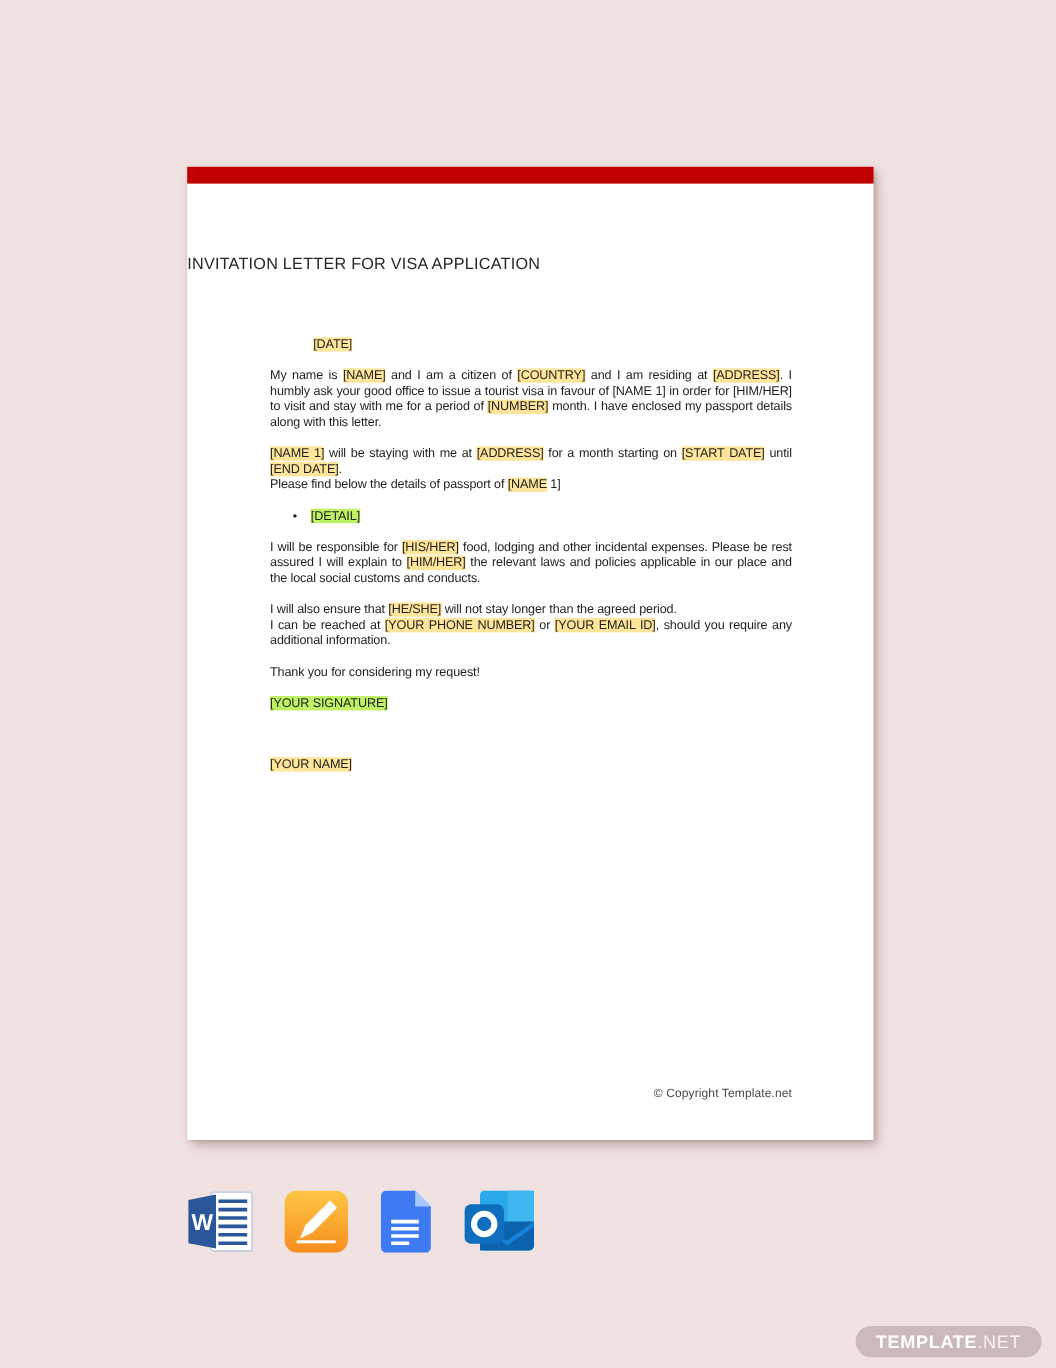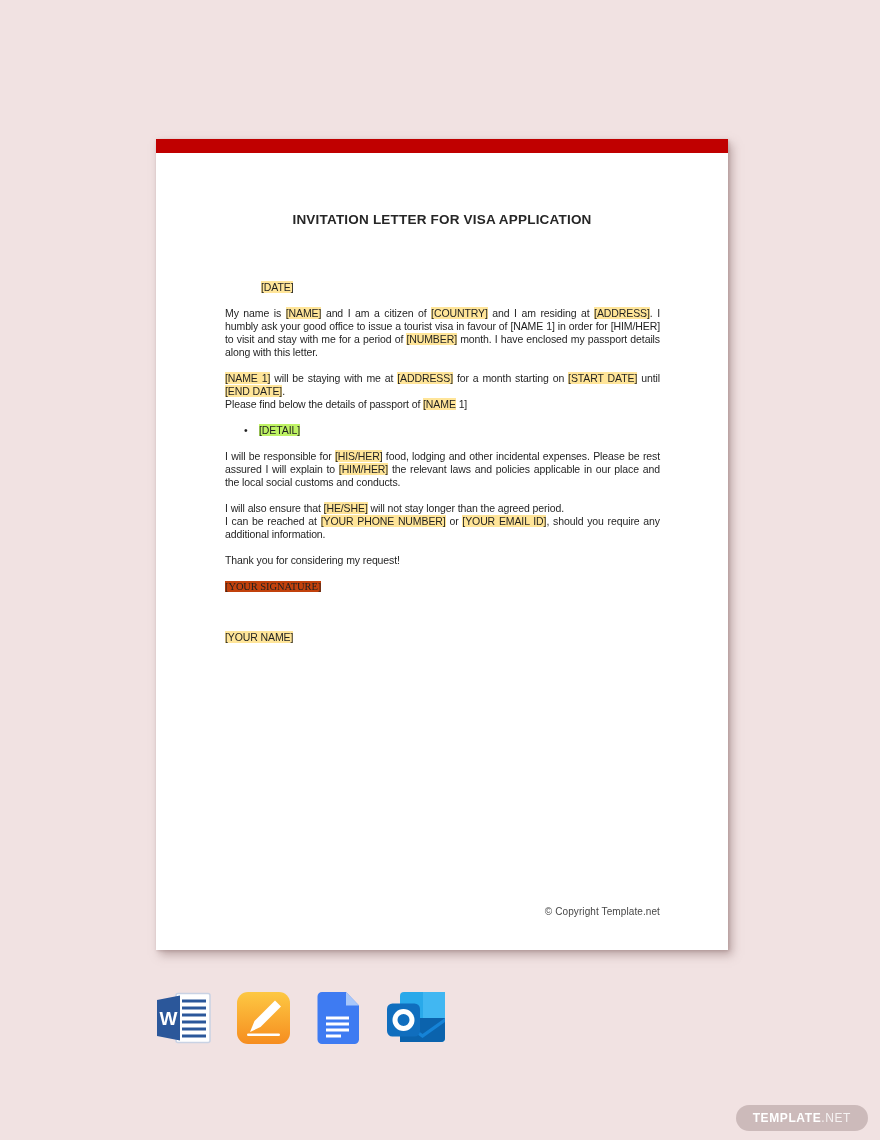--- a/index.html
+++ b/index.html
@@ -12,22 +12,22 @@
   }
   .page-card {
     position:absolute; left:156px; top:139px;
     width:572px; height:811px;
     background:#ffffff;
     box-shadow:4px 5px 9px rgba(140,110,110,0.50), 1px 1px 3px rgba(140,110,110,0.35);
   }
   .accent-bar { width:100%; height:14px; background:#c00000; }
   .doc-title {
     margin-top:59px;
-    text-align:center;
-    font-weight:bold;
+    text-align:left;
+    font-weight:normal;
     font-size:13.5px;
     letter-spacing:0.2px;
     color:#262626;
   }
   .letter-body {
     margin:54px 68px 0 69px;
     font-size:10.5px;
     line-height:13px;
     letter-spacing:-0.1px;
     color:#1f1f1f;
@@ -47,40 +47,40 @@
     position:absolute; left:155px; top:992px;
     display:flex; gap:25px; align-items:center;
   }
   .app-icon { display:block; }
   .watermark {
     position:absolute; right:12px; bottom:9px;
     height:26px; padding:0 17px;
     border-radius:13px;
     background:#ccbaba;
     display:flex; align-items:center;
-    font-size:12px; letter-spacing:0.6px; color:#fff;
+    font-size:15px; letter-spacing:0.6px; color:#fff;
   }
   .watermark .brand { font-weight:bold; }
   .watermark .suffix { font-weight:normal; color:rgba(255,255,255,0.82); }
 </style>
 </head>
 <body style="background: rgb(241, 226, 226);">
 
 <div class="page-card">
   <div class="accent-bar" style="background: rgb(192, 0, 0);"></div>
   <div class="doc-title">INVITATION LETTER FOR VISA APPLICATION</div>
   <div class="letter-body">
       <p class=""><span class="hl" style="background: rgb(255, 229, 153);">[DATE]</span></p>
       <p class="justify"><span>My name is </span><span class="hl" style="background: rgb(255, 229, 153);">[NAME]</span><span> and I am a citizen of </span><span class="hl" style="background: rgb(255, 229, 153);">[COUNTRY]</span><span> and I am residing at </span><span class="hl" style="background: rgb(255, 229, 153);">[ADDRESS]</span><span>. I humbly ask your good office to issue a tourist visa in favour of [NAME 1] in order for [HIM/HER] to visit and stay with me for a period of </span><span class="hl" style="background: rgb(255, 229, 153);">[NUMBER]</span><span> month. I have enclosed my passport details along with this letter.</span></p>
       <p class="justify"><span class="hl" style="background: rgb(255, 229, 153);">[NAME 1]</span><span> will be staying with me at </span><span class="hl" style="background: rgb(255, 229, 153);">[ADDRESS]</span><span> for a month starting on </span><span class="hl" style="background: rgb(255, 229, 153);">[START DATE]</span><span> until </span><span class="hl" style="background: rgb(255, 229, 153);">[END DATE]</span><span>.</span><br><span>Please find below the details of passport of </span><span class="hl" style="background: rgb(255, 229, 153);">[NAME</span><span> 1]</span></p>
       <p class="bullet"><span class="hl" style="background: #bef264;">[DETAIL]</span></p>
       <p class="justify"><span>I will be responsible for </span><span class="hl" style="background: rgb(255, 229, 153);">[HIS/HER]</span><span> food, lodging and other incidental expenses. Please be rest assured I will explain to </span><span class="hl" style="background: rgb(255, 229, 153);">[HIM/HER]</span><span> the relevant laws and policies applicable in our place and the local social customs and conducts.</span></p>
       <p class="justify"><span>I will also ensure that </span><span class="hl" style="background: rgb(255, 229, 153);">[HE/SHE]</span><span> will not stay longer than the agreed period.</span><br><span>I can be reached at </span><span class="hl" style="background: rgb(255, 229, 153);">[YOUR PHONE NUMBER]</span><span> or </span><span class="hl" style="background: rgb(255, 229, 153);">[YOUR EMAIL ID]</span><span>, should you require any additional information.</span></p>
       <p class=""><span>Thank you for considering my request!</span></p>
-      <p class=""><span class="hl" style="background: #c2410c; font-family: Liberation Serif, serif;">[YOUR SIGNATURE]</span></p>
+      <p class=""><span class="hl" style="background: #bef264;">[YOUR SIGNATURE]</span></p>
       <p class="gap-large"><span class="hl" style="background: rgb(255, 229, 153);">[YOUR NAME]</span></p>
     </div>
   <div class="copyright">© Copyright Template.net</div>
 </div>
 
 <div class="icons-row">
 
   <span class="app-icon">
     <svg width="57" height="52" viewBox="0 0 57 52">
       <rect x="21" y="1.5" width="34" height="49" rx="2" fill="#ffffff" stroke="#c9d2e4" stroke-width="1.5"></rect>

